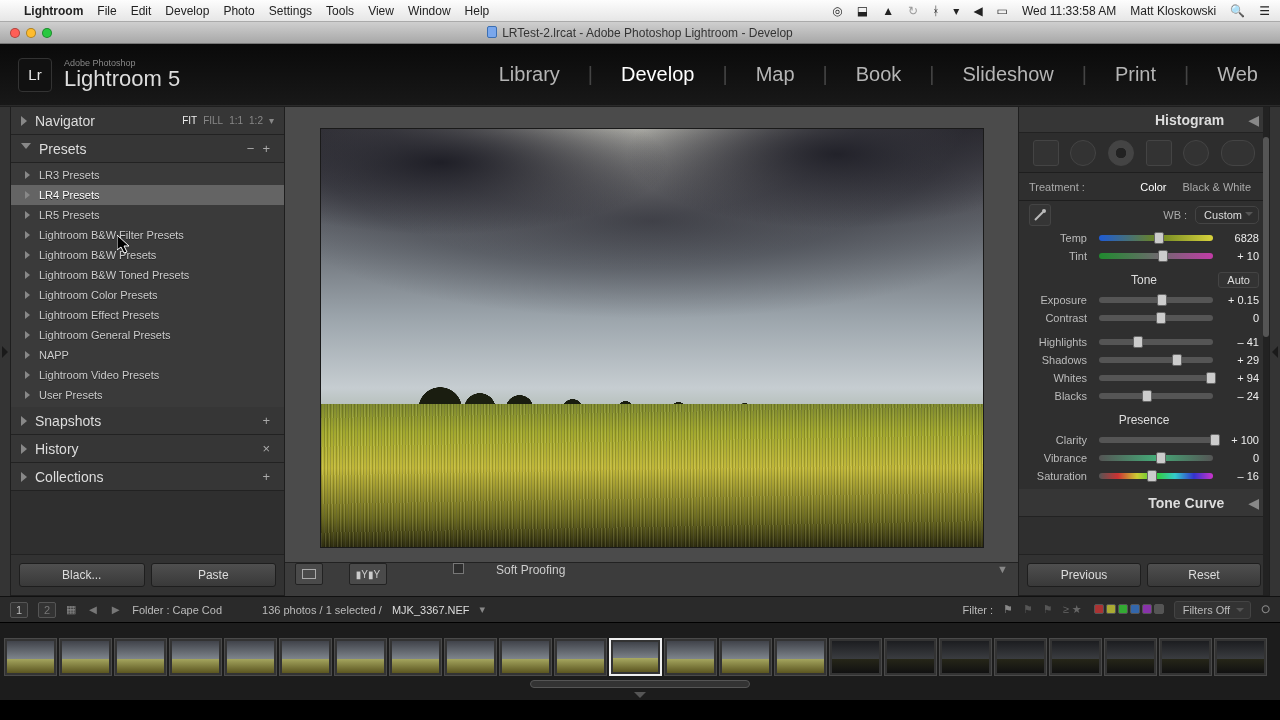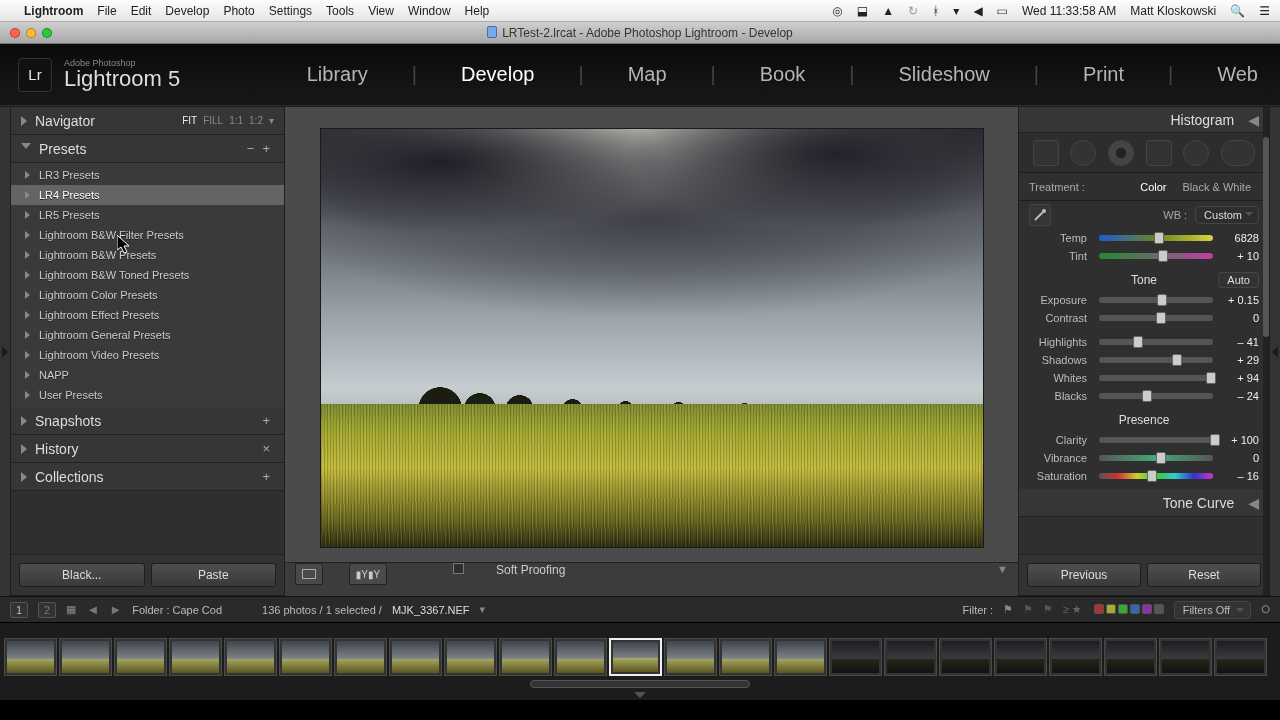--- a/index.html
+++ b/index.html
@@ -16,42 +16,42 @@
 .winbar .dot { width:10px; height:10px; border-radius:50%; border:1px solid rgba(0,0,0,.3);}
 .red{background:#ff5f57;} .yel{background:#febc2e;} .grn{background:#28c840;}
 .winbar .title { position:absolute; left:0; right:0; text-align:center; font-size:12px; color:#333;}
 .winbar .title .doc-ico { display:inline-block; width:10px; height:12px; background:#7aa7ec; border:1px solid #3b6fb3; border-radius:2px; margin-right:5px; vertical-align:-1px;}
 
 .lrheader { height:62px; background:linear-gradient(#0a0a0a,#181818); display:flex; align-items:center; padding:0 18px; border-bottom:1px solid #2a2a2a;}
 .lrlogo { display:flex; align-items:center; gap:12px;}
 .lrlogo .sq { width:34px; height:34px; border-radius:4px; background:#111; border:1px solid #333; display:flex; align-items:center; justify-content:center; color:#e8e8e8; font-size:15px; font-weight:500;}
 .lrlogo .txt .s { font-size:9px; color:#888;}
 .lrlogo .txt .b { font-size:22px; color:#ddd; margin-top:-2px;}
-.modules { margin-left:auto; display:flex; gap:36px; font-size:20px; color:#b5b5b5;}
+.modules { margin-left:auto; display:flex; gap:20px; font-size:20px; color:#b5b5b5;}
 .modules span { cursor:pointer; padding:4px 4px;}
 .modules span.active { color:#fff;}
 .modules .sep { color:#444; }
 
 .workspace { height:490px; display:flex; background:#3e3e3e;}
 .panel { background:#2f2f2f; display:flex; flex-direction:column; border:1px solid #1e1e1e; }
 .left-panel { width:275px; }
 .right-panel { width:252px; }
 .center { flex:1; display:flex; flex-direction:column; background:#4b4b4b; border-top:1px solid #1e1e1e;}
 .thin-rail { width:10px; background:#343434; display:flex; align-items:center; justify-content:center; border-top:1px solid #1e1e1e;}
 .thin-rail .tri { width:0;height:0; border-top:6px solid transparent; border-bottom:6px solid transparent;}
 .thin-rail.l .tri{ border-left:6px solid #1a1a1a;}
 .thin-rail.r .tri{ border-right:6px solid #1a1a1a;}
 
 .sec { height:28px; display:flex; align-items:center; padding:0 10px; background:#363636; border-bottom:1px solid #222; font-size:14px; color:#ddd;}
 .sec .tw { width:0;height:0; border-top:5px solid transparent; border-bottom:5px solid transparent; border-left:6px solid #888; margin-right:8px;}
 .sec .tw.open { border-left:none; border-top:6px solid #888; border-right:5px solid transparent; border-left:5px solid transparent;}
 .sec .sp { flex:1;}
 .sec .ctl { color:#aaa; font-size:13px; padding:0 4px; cursor:pointer;}
 .sec.rt { justify-content:flex-end;}
-.sec .lab { margin-right:14px;}
+.sec .lab { margin-right:24px;font-weight:bold;}
 .nav-row .zoom { font-size:10px; color:#888; display:flex; gap:6px; align-items:center;}
 .nav-row .zoom span.active{ color:#eee;}
 
 .plist { background:#3a3a3a; padding:2px 0;}
 .prow { height:20px; display:flex; align-items:center; padding-left:28px; position:relative; font-size:11px; color:#ccc; text-shadow:0 1px 0 #222;}
 .prow .ar { position:absolute; left:14px; width:0;height:0; border-top:4px solid transparent; border-bottom:4px solid transparent; border-left:5px solid #888;}
 .prow.sel { background:#646464; color:#fff;}
 .cursor { position:absolute; width:14px; height:20px; pointer-events:none; z-index:50;}
 
 .img-holder { flex:1; display:flex; align-items:center; justify-content:center; padding:12px 14px 6px;}
@@ -228,22 +228,22 @@
     <div class="plist" id="preset-list" style="position:relative">
         <div class="prow"><span class="ar"></span>LR3 Presets</div>
         <div class="prow sel"><span class="ar"></span>LR4 Presets</div>
         <div class="prow"><span class="ar"></span>LR5 Presets</div>
         <div class="prow"><span class="ar"></span>Lightroom B&amp;W Filter Presets</div>
         <div class="prow"><span class="ar"></span>Lightroom B&amp;W Presets</div>
         <div class="prow"><span class="ar"></span>Lightroom B&amp;W Toned Presets</div>
         <div class="prow"><span class="ar"></span>Lightroom Color Presets</div>
         <div class="prow"><span class="ar"></span>Lightroom Effect Presets</div>
         <div class="prow"><span class="ar"></span>Lightroom General Presets</div>
+        <div class="prow"><span class="ar"></span>NAPP</div>
         <div class="prow"><span class="ar"></span>Lightroom Video Presets</div>
-        <div class="prow"><span class="ar"></span>NAPP</div>
         <div class="prow"><span class="ar"></span>User Presets</div>
         <div class="cursor" style="left: 106px; top: 72px;"><svg width="14" height="20">
             <polygon points="0,0 0,15 4,12 7,18 10,17 7,11 12,11" fill="#000" stroke="#fff" stroke-width="1"></polygon>
           </svg></div>
       </div>
     <div class="sec">
       <span class="tw"></span>
       <span>Snapshots</span>
       <span class="sp"></span>
         <span class="ctl">+</span>

